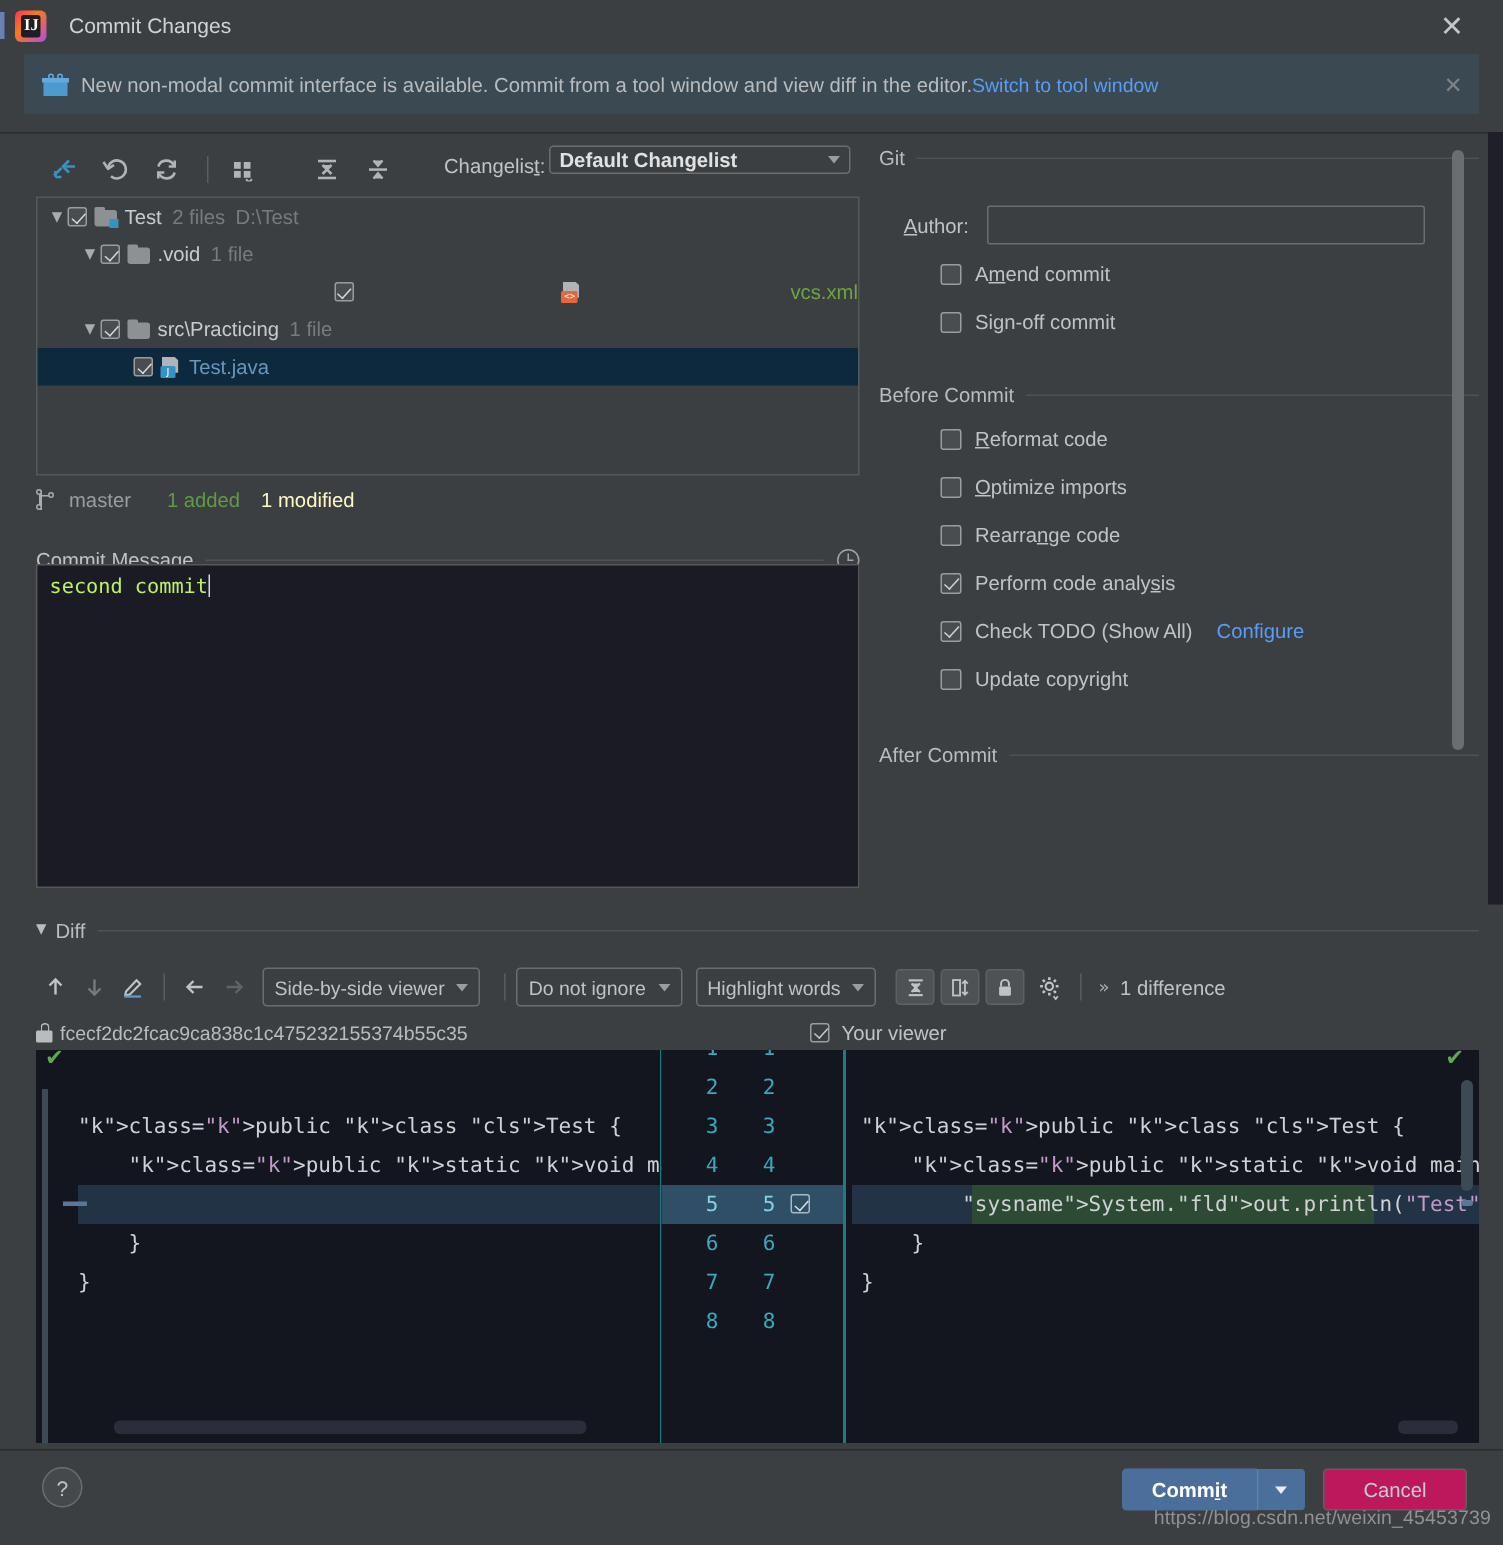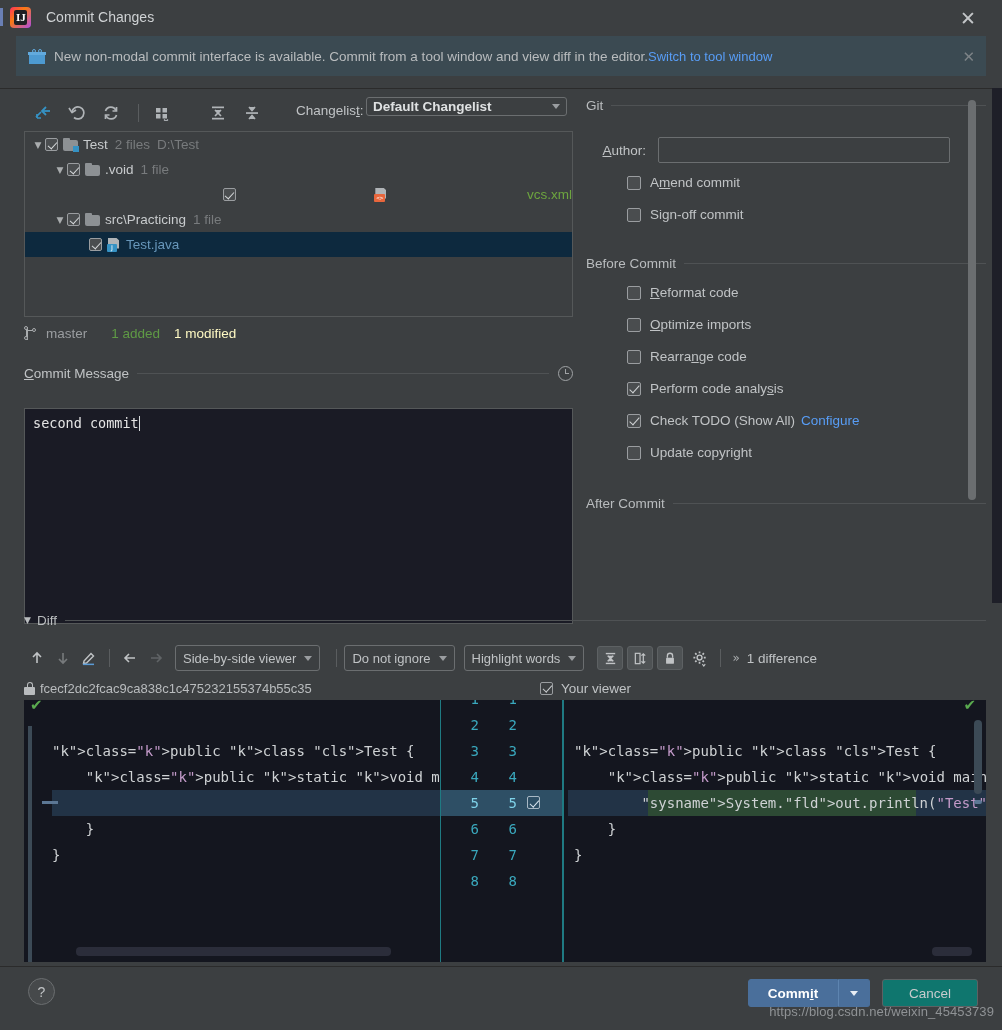--- a/index.html
+++ b/index.html
@@ -171,23 +171,23 @@
   .cm-title { font-size:13.5px; color:#c0c3c5; padding-right:8px; }
   .cm-title u { text-decoration:underline; }
   .cm-line { flex:1; height:1px; background:#4f5254; }
   .cm-clock {
     width:15px; height:15px; border:1.4px solid #a0a3a5; border-radius:50%;
     position:relative; margin-left:9px; cursor:pointer; flex:0 0 auto;
   }
   .cm-clock::before { content:""; position:absolute; left:5.5px; top:2.5px; width:1.3px; height:5px; background:#a0a3a5; }
   .cm-clock::after { content:""; position:absolute; left:6px; top:6.5px; width:4px; height:1.3px; background:#a0a3a5; }
   .cm-textarea {
-    position:absolute; left:24px; top:408px; width:549px; height:216px;
+    position:absolute; left:24px; top:376px; width:549px; height:216px;
     background:#1a1b25; border:1px solid #555859;
-    padding:6px 8px; color:#e5e5e5;
+    padding:6px 8px; color:#bef264;
     font-family:"DejaVu Sans Mono", monospace; font-size:13.5px;
     overflow:hidden; white-space:pre-wrap; cursor:text;
   }
   .caret-bar {
     display:inline-block; width:1px; height:15px; background:#d6d9db;
     vertical-align:-3px; margin-left:0px;
   }
 
   
   .right-panel {
@@ -209,21 +209,21 @@
   .cb {
     width:14px; height:14px; border:1px solid #9a9da0; background:#4a4d4f; border-radius:2px;
     position:relative; margin-right:9px; flex:0 0 auto;
   }
   .cb.on::after {
     content:""; position:absolute; left:4px; top:0.5px; width:4px; height:9px;
     border:solid #d0d3d5; border-width:0 1.7px 1.7px 0; transform:rotate(42deg);
   }
   .cb-label { font-size:13.5px; color:#c0c3c5; }
   .cb-label u { text-decoration:underline; }
-  .cfg-link { color:#589df6; margin-left:6px; cursor:pointer; font-size:13.5px; }
+  .cfg-link { color:#589df6; margin-left:16px; cursor:pointer; font-size:13.5px; }
 
   .rp-scroll {
     position:absolute; left:968px; top:100px; width:8px; height:400px;
     background:#6b6e70; border-radius:4px; cursor:pointer;
   }
 
   
   .diff-head {
     position:absolute; left:24px; top:610px; width:962px; height:20px;
     display:flex; align-items:center;
@@ -341,21 +341,21 @@
   }
   .commit-btn u { text-decoration:underline; }
   .commit-split {
     position:absolute; left:838px; top:979px; width:32px; height:28px;
     background:#4a6f9b; border:1px solid #4a6f9b; border-left:1px solid #5d84b0;
     border-radius:0 3px 3px 0; display:flex; align-items:center; justify-content:center; cursor:pointer;
   }
   .commit-split .caret { border-top-color:#e9eef4; }
   .cancel-btn {
     position:absolute; left:882px; top:979px; width:96px; height:28px;
-    background:#0f766e; border:1px solid #5d6163; border-radius:3px;
+    background:#be185d; border:1px solid #5d6163; border-radius:3px;
     display:flex; align-items:center; justify-content:center;
     color:#c8cbcd; font-size:13.5px; cursor:pointer;
   }
   .watermark {
     position:absolute; right:8px; top:1004px; font-size:13px; color:#8f9295; letter-spacing:0.1px;
   }
 
   
   .edge-strip-r { position:absolute; right:0; top:88px; width:10px; height:515px; background:#1e1f28; }
 </style>

